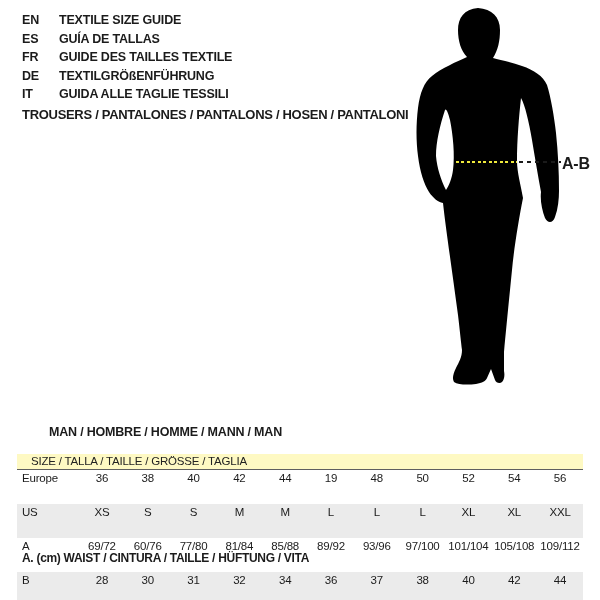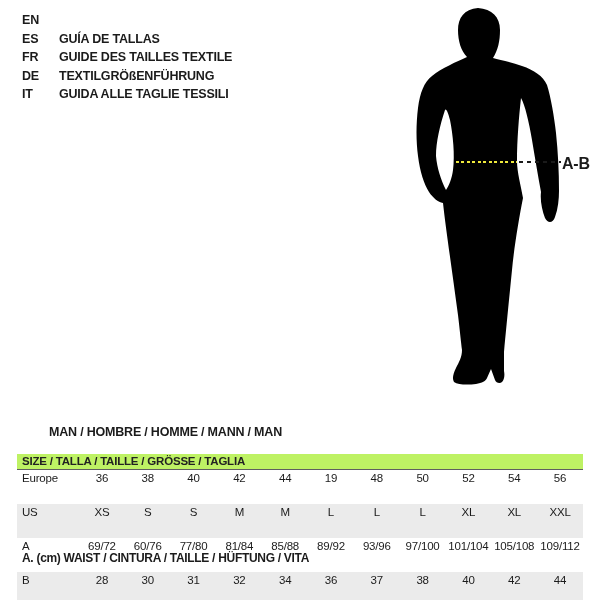--- a/index.html
+++ b/index.html
@@ -46,26 +46,25 @@
     white-space:nowrap;
     padding-left:29px;
   }
   
   .size-table{
     position:absolute;left:17px;top:454px;width:566px;
     font-size:11.5px;letter-spacing:-0.2px;
   }
   .st-header{
     height:15px;line-height:15px;
-    background:#bef264;
-    padding-left:5px;
+    background:#fef9c3;
+    padding-left:14px;
     border-bottom:1px solid #5f5f5f;
     color:#222;
     font-size:11.5px;
-    font-weight:bold;
   }
   .st-row{display:flex;height:34px;line-height:17px;}
   .st-row.striped{background:#ebebeb;}
   .st-label{flex:0 0 62px;padding-left:5px;box-sizing:border-box;}
   .st-cell{flex:1 1 0;text-align:center;white-space:nowrap;}
   .st-bottom{border-top:1px solid #5f5f5f;height:0;}
   
   .notes{
     position:absolute;left:22px;top:550px;
     font-size:12px;font-weight:bold;letter-spacing:-0.3px;
@@ -73,39 +72,41 @@
   }
 </style>
 </head>
 <body>
 
 <div class="page">
 
   <div class="lang-list">
     <div class="lang-row">
       <span class="lang-code">EN</span>
+      <span class="lang-label">TEXTILE SIZE GUIDE</span>
     </div>
     <div class="lang-row">
       <span class="lang-code">ES</span>
       <span class="lang-label">GUÍA DE TALLAS</span>
     </div>
     <div class="lang-row">
       <span class="lang-code">FR</span>
       <span class="lang-label">GUIDE DES TAILLES TEXTILE</span>
     </div>
     <div class="lang-row">
       <span class="lang-code">DE</span>
       <span class="lang-label">TEXTILGRÖßENFÜHRUNG</span>
     </div>
     <div class="lang-row">
       <span class="lang-code">IT</span>
       <span class="lang-label">GUIDA ALLE TAGLIE TESSILI</span>
     </div>
   </div>
 
+  <div class="category-title">TROUSERS / PANTALONES / PANTALONS / HOSEN / PANTALONI</div>
 
   <svg class="figure-svg" viewBox="408 2 170 392" xmlns="http://www.w3.org/2000/svg">
     <path fill="#000000" d="
       M478,8
       C464,9 458,18 458,30
       C458,41 461,51 467,57
       C456,62 442,68 432,76
       C424,82 420,93 418,108
       C416,124 416,141 418,156
       C420,172 424,184 429,192

